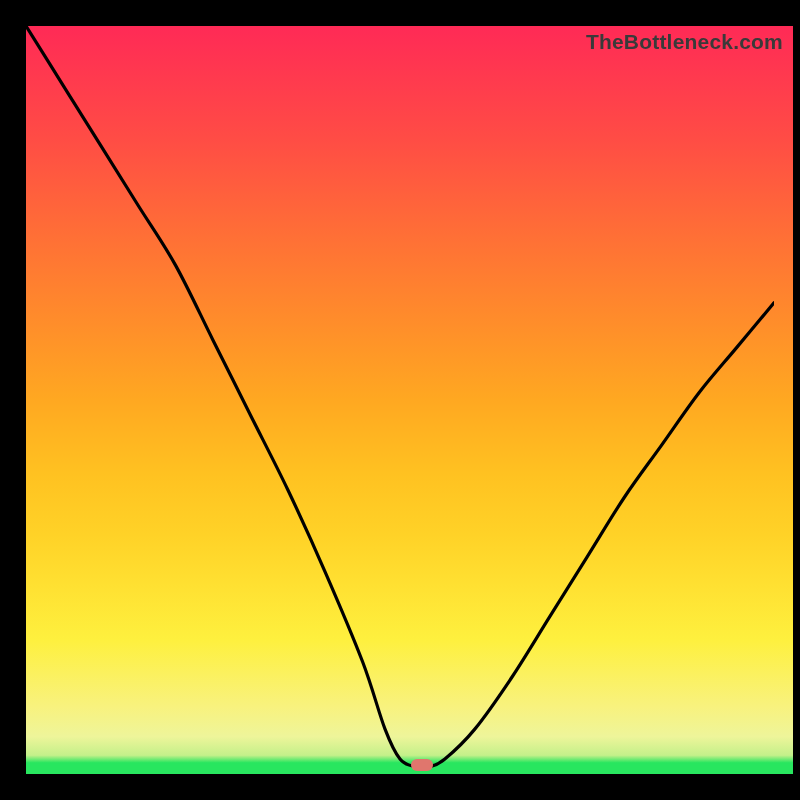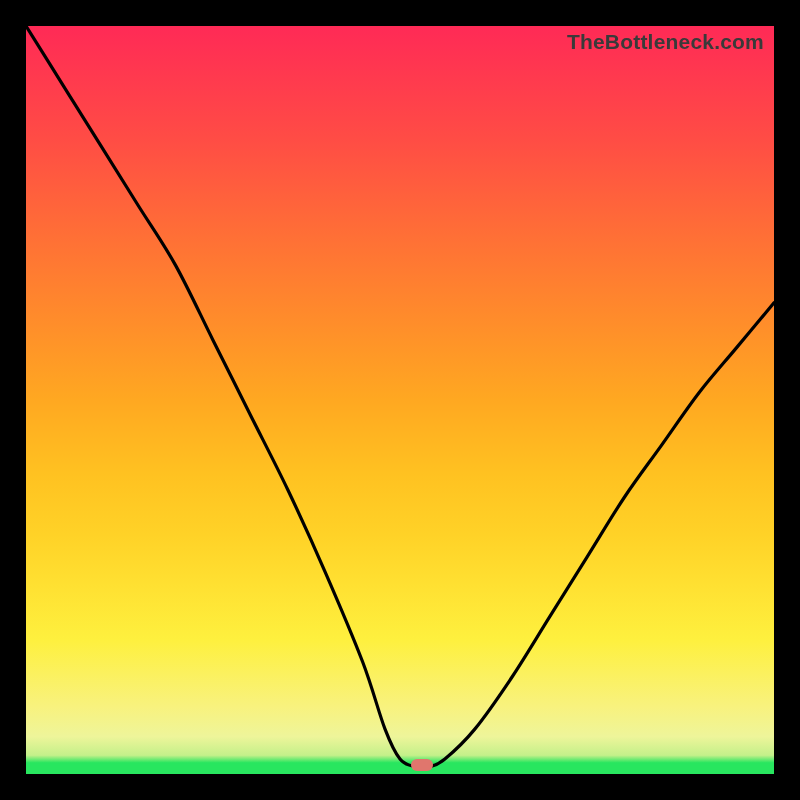--- a/index.html
+++ b/index.html
@@ -33,20 +33,21 @@
       #fef03e 18%,
       #ffe132 25%,
       #ffd227 32%,
       #ffc221 40%,
       #ffa821 50%,
       #ff8e2a 60%,
       #ff6f36 72%,
       #ff4c45 85%,
       #ff2a56 100%
     );
+    padding-left: 19px;
   }
   .watermark {
     position: absolute;
     top: 4px;
     right: 10px;
     font-size: 21px;
     font-weight: 600;
     color: #3a3a3a;
     letter-spacing: 0.2px;
     user-select: none;

